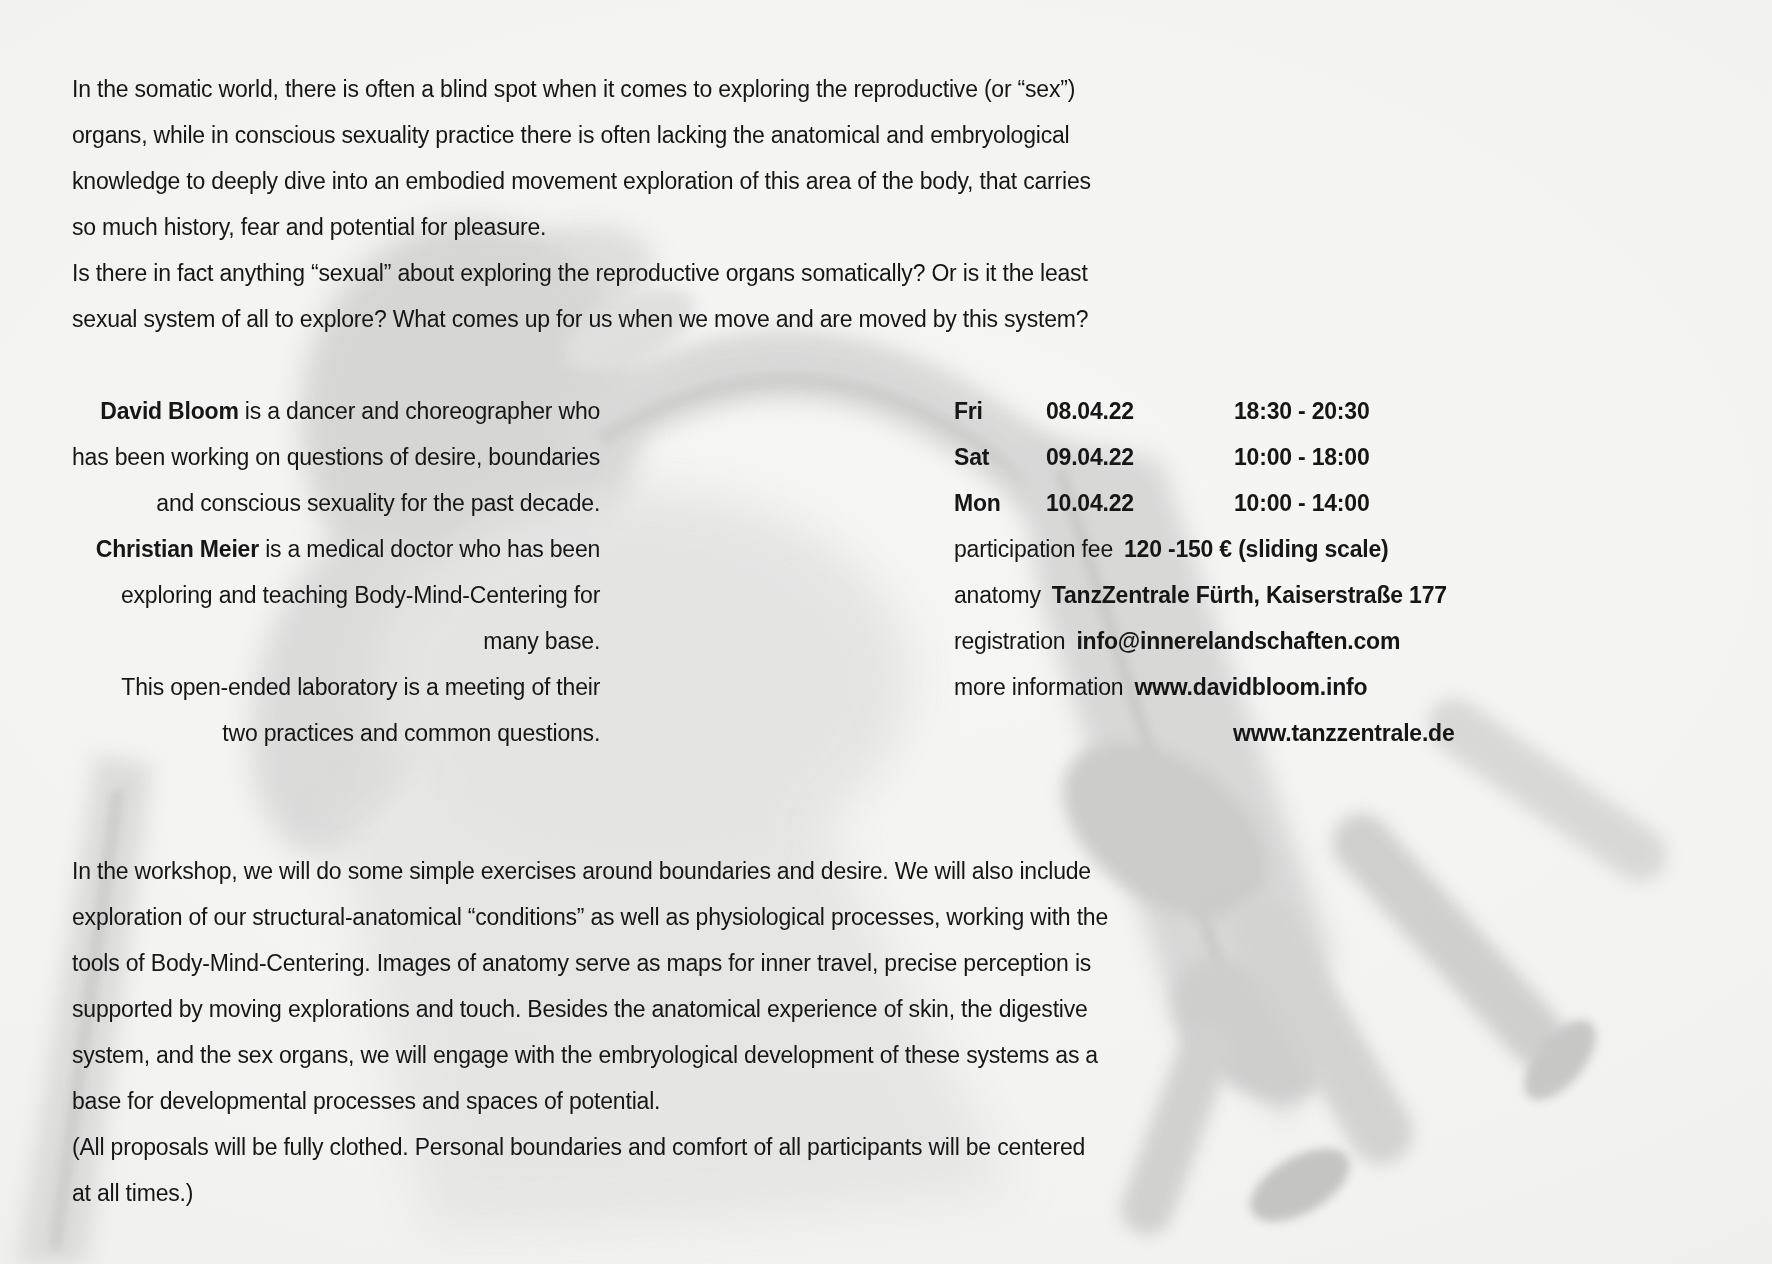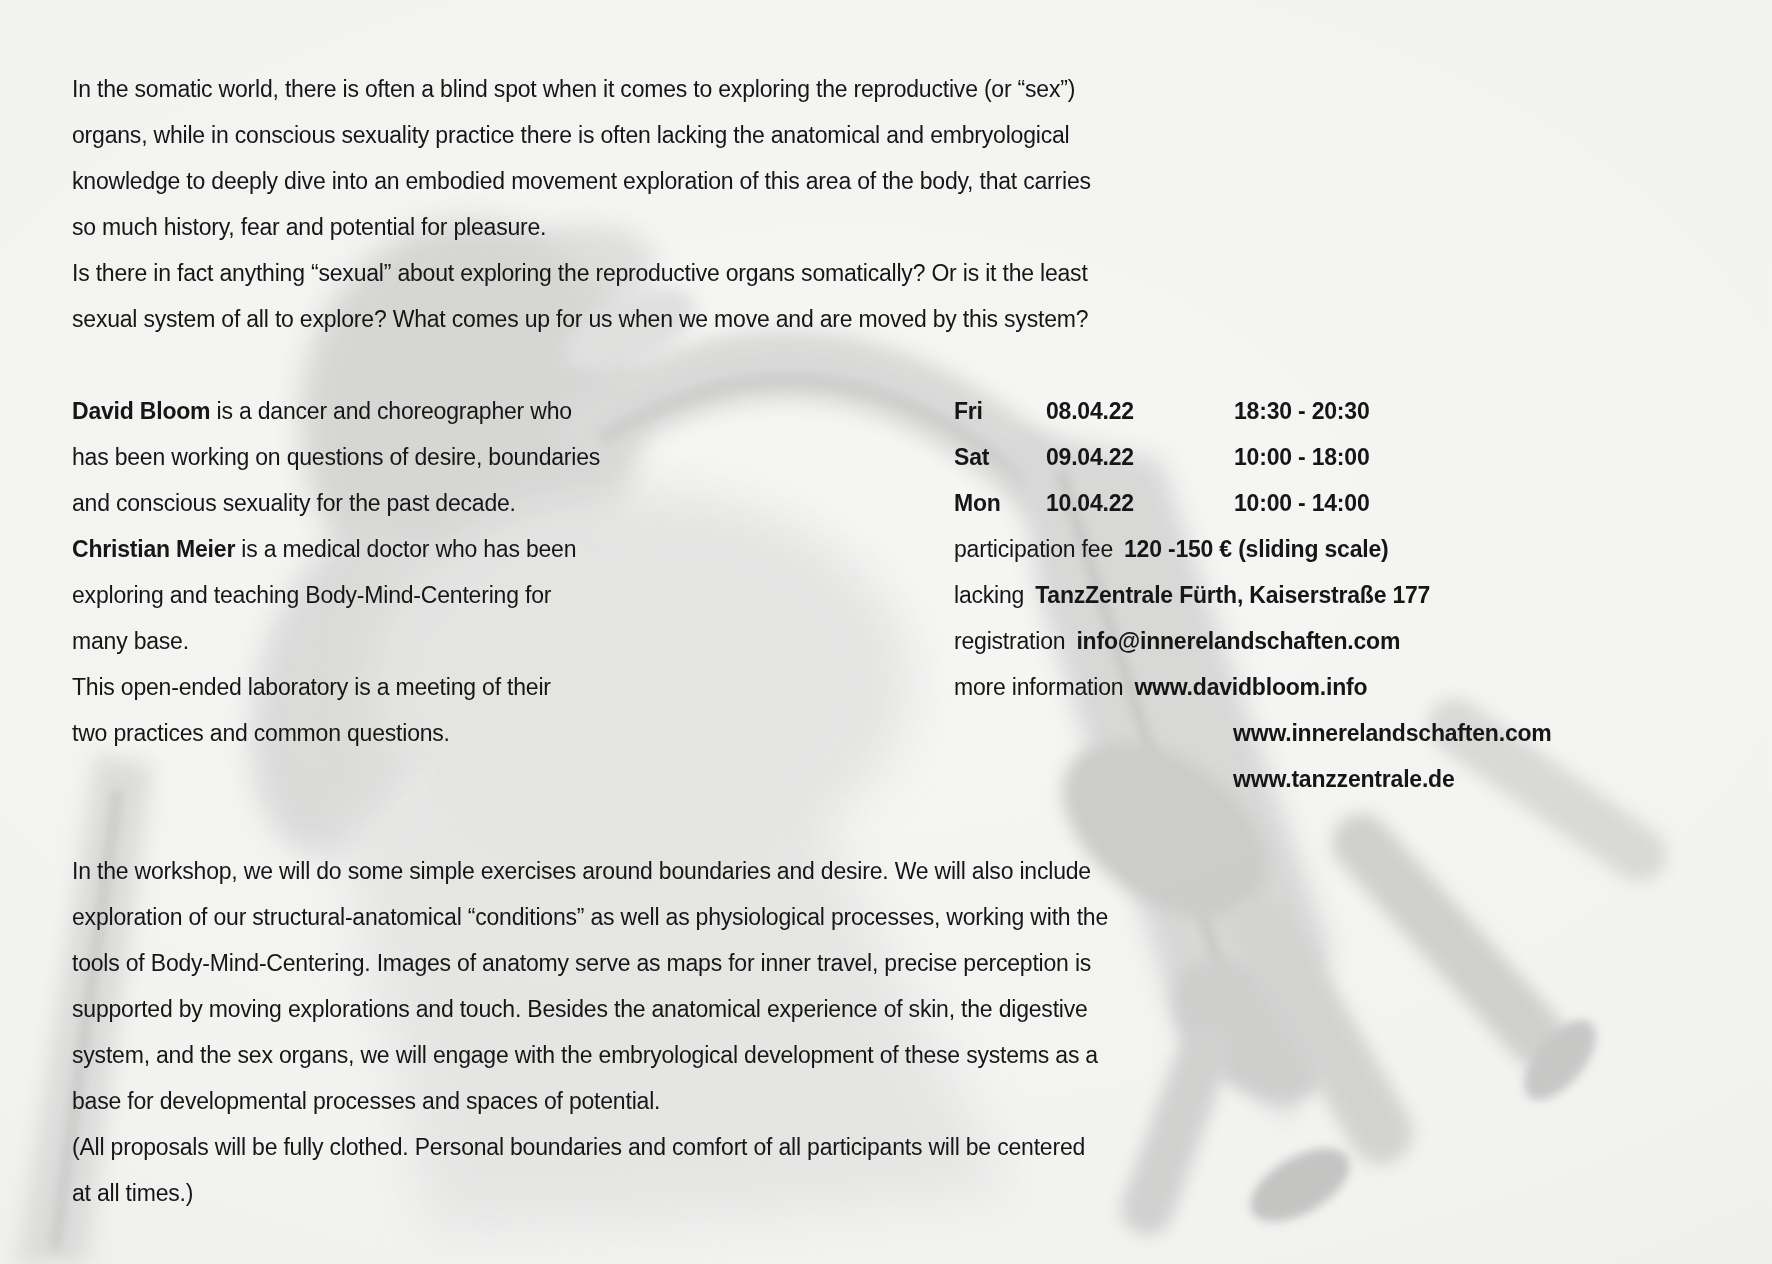--- a/index.html
+++ b/index.html
@@ -15,21 +15,21 @@
     background:radial-gradient(ellipse 120% 100% at 48% 42%, #f6f6f5 0%, var(--bg) 58%, #e9e9e8 100%);
     font-family:"Liberation Sans", sans-serif;
     font-size:23px;
     line-height:46px;
     color:var(--text);
     letter-spacing:-0.2px;
   }
   .bg-svg{position:absolute;left:0;top:0;width:1772px;height:1264px;}
   .para{position:absolute;white-space:nowrap;}
   .intro{left:72px;top:66px;}
-  .bios{left:72px;top:388px;}
+  .bios{left:72px;top:388px;text-align:right;}
   .info{position:absolute;left:946px;top:388px;white-space:nowrap;margin-left:8px;}
   .outro{left:72px;top:848px;}
   .line{height:46px;}
   .b{font-weight:700;}
   .sched-row{height:46px;}
   .sched-row .day{display:inline-block;width:92px;font-weight:700;}
   .sched-row .date{display:inline-block;width:188px;font-weight:700;}
   .sched-row .time{font-weight:700;}
   .detail-row{height:46px;}
   .detail-row .value{font-weight:700;margin-left:11px;}
@@ -106,26 +106,25 @@
     </div>
 
   <div class="info">
     <div>
         <div class="sched-row"><span class="day">Fri</span><span class="date">08.04.22</span><span class="time">18:30 - 20:30</span></div>
         <div class="sched-row"><span class="day">Sat</span><span class="date">09.04.22</span><span class="time">10:00 - 18:00</span></div>
         <div class="sched-row"><span class="day">Mon</span><span class="date">10.04.22</span><span class="time">10:00 - 14:00</span></div>
       </div>
     <div>
         <div class="detail-row"><span class="label">participation fee</span><span class="value">120 -150 € (sliding scale)</span></div>
-        <div class="detail-row"><span class="label">lacking</span><span class="value">TanzZentrale Fürth, Kaiserstraße 177</span></div>
+        <div class="detail-row"><span class="label">anatomy</span><span class="value">TanzZentrale Fürth, Kaiserstraße 177</span></div>
         <div class="detail-row"><span class="label">registration</span><span class="value">info@innerelandschaften.com</span></div>
         <div class="detail-row"><span class="label">more information</span><span class="value">www.davidbloom.info</span></div>
       </div>
     <div>
-        <div class="url-row">www.innerelandschaften.com</div>
         <div class="url-row">www.tanzzentrale.de</div>
       </div>
   </div>
 
   <div class="para outro">
       <div class="line"><span>In the workshop, we will do some simple exercises around boundaries and desire. We will also include</span></div>
       <div class="line"><span>exploration of our structural-anatomical “conditions” as well as physiological processes, working with the</span></div>
       <div class="line"><span>tools of Body-Mind-Centering. Images of anatomy serve as maps for inner travel, precise perception is</span></div>
       <div class="line"><span>supported by moving explorations and touch. Besides the anatomical experience of skin, the digestive</span></div>
       <div class="line"><span>system, and the sex organs, we will engage with the embryological development of these systems as a</span></div>

